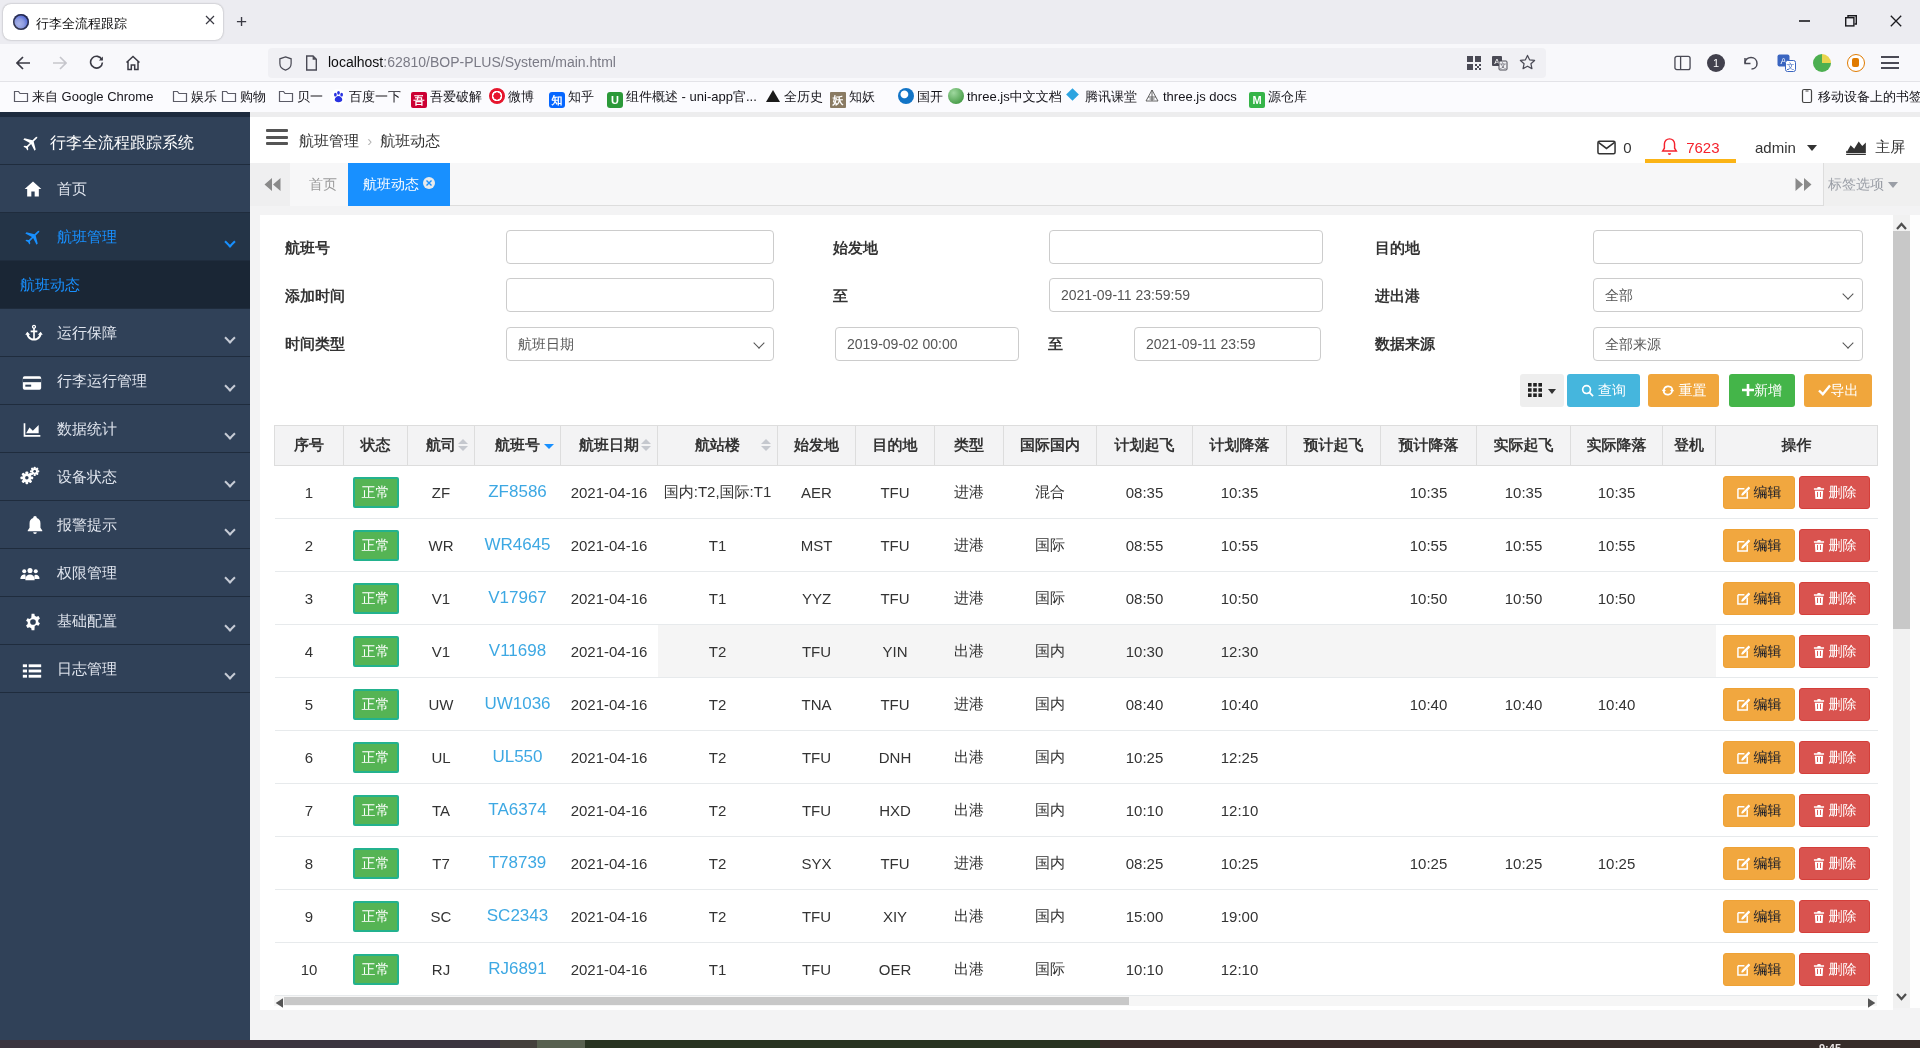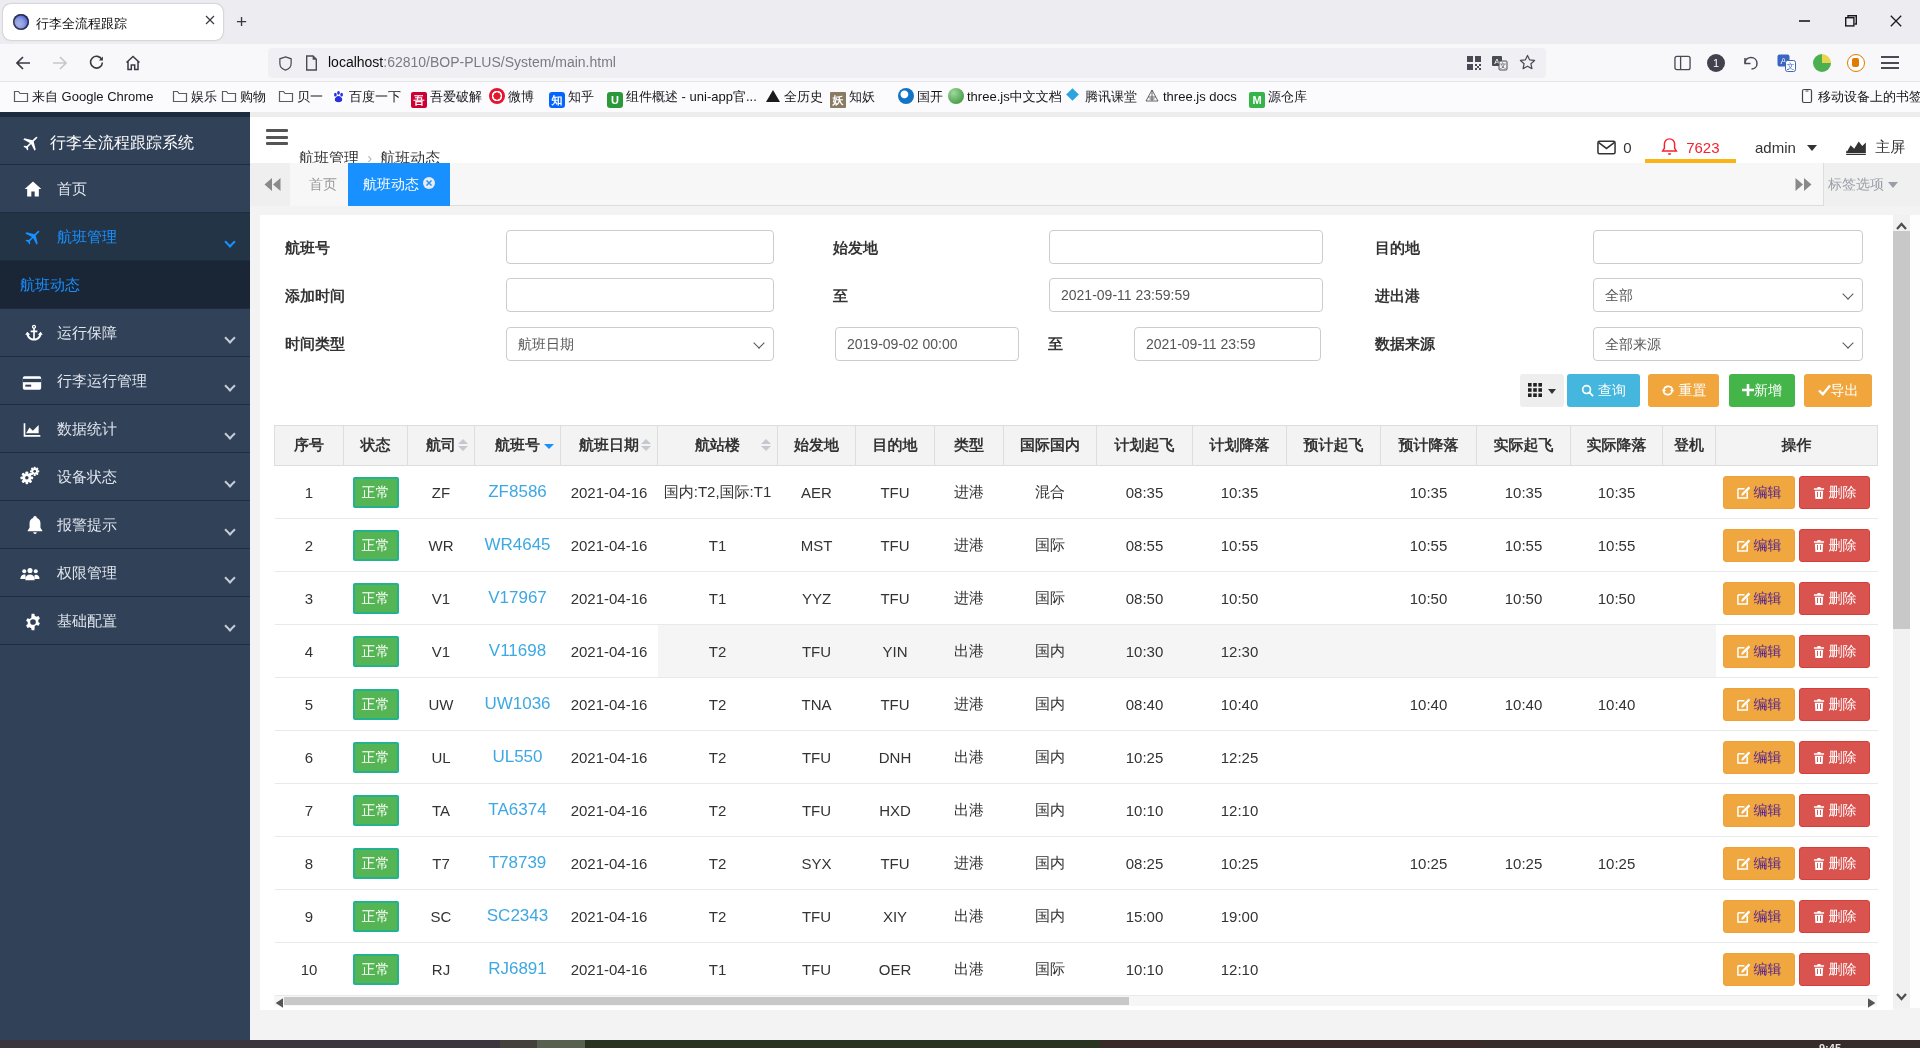--- a/index.html
+++ b/index.html
@@ -40,21 +40,21 @@
 .sb-sub .txt { position:absolute; left:20px; top:15px; font-size:15px; color:#1890ff; }
 .caret-down { display:inline-block; width:8px; height:8px; border-right:2px solid #c7ccd6; border-bottom:2px solid #c7ccd6; transform:rotate(45deg); }
 .sb-item.open .caret-down { border-color:#1890ff; }
 .sbic { position:absolute; left:40px; top:14px; width:20px; height:20px; }
 
 
 #topstrip { position:absolute; left:250px; top:0; width:1670px; height:5px; background:#ededee; }
 #hdr { position:absolute; left:250px; top:5px; width:1670px; height:46px; background:#fff; }
 #hamb { position:absolute; left:16px; top:12px; width:22px; height:17px; }
 #hamb div { height:3px; background:#555; margin-bottom:3.5px; border-radius:1px; }
-#crumb { position:absolute; left:49px; top:32px; font-size:15px; color:#333; }
+#crumb { position:absolute; left:49px; top:15px; font-size:15px; color:#333; }
 #crumb .sep { color:#b5b5b5; margin:0 4px; }
 #hdr .right { position:absolute; top:0; height:52px; font-size:15px; color:#333; }
 #bell-under { position:absolute; left:1645px; top:47px; width:91px; height:4px; background:#fbb416; }
 
 
 #tabbar { position:absolute; left:250px; top:51px; width:1670px; height:43px; background:#f7f7f8; border-bottom:1px solid #ddd; }
 #tabbar .arr { position:absolute; top:14px; color:#8a8a8a; font-size:12px; letter-spacing:-3px; }
 .ptab { position:absolute; top:0; height:43px; line-height:43px; font-size:14px; }
 #ptab-home { left:40px; width:66px; text-align:center; color:#9a9a9a; background:#f7f7f8; }
 #ptab-act { left:98px; width:102px; text-align:center; color:#fff; background:#1890ff; }
@@ -69,21 +69,21 @@
 
 .btn { position:absolute; height:33px; border-radius:3px; color:#fff; font-size:14px; text-align:center; line-height:33px; }
 
 
 #tbl { position:absolute; left:14px; top:210px; width:1603px; }
 table { border-collapse:collapse; table-layout:fixed; width:1603px; }
 th { height:40px; background:#f3f3f4; border:1px solid #ddd; font-size:15px; color:#333; font-weight:bold; text-align:center; position:relative; }
 td { height:53px; border-bottom:1px solid #e7eaec; font-size:15px; color:#333; text-align:center; white-space:nowrap; }
 td.link { color:#3da8e3; font-size:17px; }
 .badge { display:inline-block; width:46px; height:31px; background:#55b454; border:2px solid #23b28e; color:#fff; border-radius:2px; font-size:14px; line-height:27px; }
-.ebtn { display:inline-block; width:72px; height:33px; background:#f1a73f; border:1px solid #eea236; border-radius:3px; color:#4c1d95; font-size:14px; line-height:31px; }
+.ebtn { display:inline-block; width:72px; height:33px; background:#f1a73f; border:1px solid #eea236; border-radius:3px; color:#0f172a; font-size:14px; line-height:31px; }
 .dbtn { display:inline-block; width:71px; height:33px; background:#d9534f; border:1px solid #d43f3a; border-radius:3px; color:#fff; font-size:14px; line-height:31px; margin-left:4px; }
 .sortg { position:absolute; right:6px; top:13px; }
 .sortg span { display:block; width:0; height:0; border-left:5px solid transparent; border-right:5px solid transparent; }
 .sortg .up { border-bottom:5px solid #c5c8ce; margin-bottom:2px; }
 .sortg .dn { border-top:5px solid #c5c8ce; }
 .hov { background:#f5f5f5; }
 
 
 #vscroll { position:absolute; left:1893px; top:103px; width:17px; height:793px; background:#f1f1f1; }
 #vscroll .thumb { position:absolute; left:0; top:16px; width:17px; height:398px; background:#c8c8c8; }
@@ -312,20 +312,32 @@
           </g>
         </svg>
       <div class="txt">权限管理</div>
       <div class="car"><span class="caret-down"></span></div>
     </div>
     <div class="sb-item" style="top:485px;">
       <svg class="sbic" style="left:23px;top:15px" width="19" height="19" viewBox="0 0 24 24">
           <path fill="#fff" d="M10.3 2 h3.4 l.4 2.6 a7.6 7.6 0 0 1 2 1.2 l2.5-1 1.7 3 -2 1.7 a7.6 7.6 0 0 1 0 2.4 l2 1.7 -1.7 3 -2.5-1 a7.6 7.6 0 0 1-2 1.2 L13.7 22 h-3.4 l-.4-2.6 a7.6 7.6 0 0 1-2-1.2 l-2.5 1 -1.7-3 2-1.7 a7.6 7.6 0 0 1 0-2.4 l-2-1.7 1.7-3 2.5 1 a7.6 7.6 0 0 1 2-1.2 Z M12 8.6 a3.4 3.4 0 1 0 0 6.8 3.4 3.4 0 0 0 0-6.8 z"></path>
         </svg>
       <div class="txt">基础配置</div>
+      <div class="car"><span class="caret-down"></span></div>
+    </div>
+    <div class="sb-item" style="top:533px;">
+      <svg class="sbic" style="left:22px;top:16px" width="20" height="16" viewBox="0 0 24 18">
+          <rect x="1" y="1" width="5" height="3.4" fill="#fff"></rect>
+          <rect x="8" y="1" width="15" height="3.4" fill="#fff"></rect>
+          <rect x="1" y="7.3" width="5" height="3.4" fill="#fff"></rect>
+          <rect x="8" y="7.3" width="15" height="3.4" fill="#fff"></rect>
+          <rect x="1" y="13.6" width="5" height="3.4" fill="#fff"></rect>
+          <rect x="8" y="13.6" width="15" height="3.4" fill="#fff"></rect>
+        </svg>
+      <div class="txt">日志管理</div>
       <div class="car"><span class="caret-down"></span></div>
     </div>
   </div>
   <div id="topstrip"></div>
     <div id="hdr">
     <div id="hamb">
         <div></div>
         <div></div>
         <div></div>
       </div>

